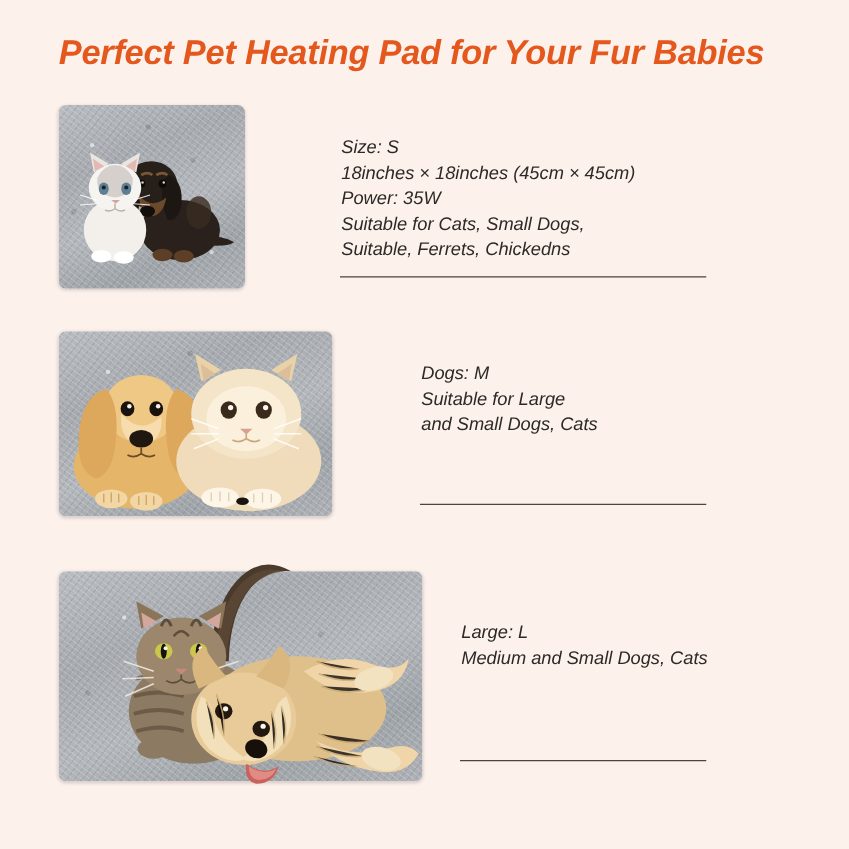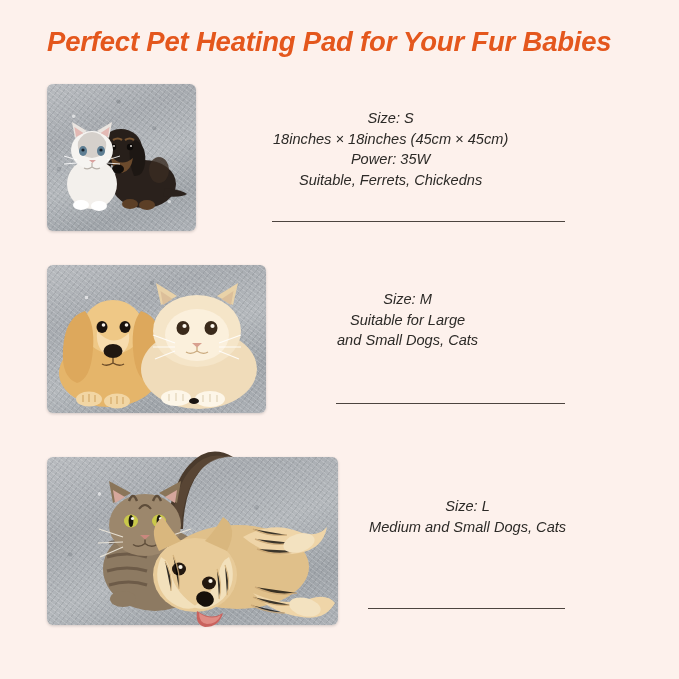--- a/index.html
+++ b/index.html
@@ -28,21 +28,21 @@
 
   
   .spec {
     position:absolute;
     font-style:italic;
     font-size:14.6px;
     line-height:20.6px;
     color:#2c2a27;
     white-space:nowrap;
   }
-  .spec-line { display:block;text-align:center; }
+  .spec-line { display:block; }
 
   .divider {
     position:absolute;
     height:1px;
     background:#4c443f;
     right:0;
   }
 
   
   .photo { position:absolute; }
@@ -127,20 +127,21 @@
           <ellipse cx="52" cy="122" rx="8" ry="5" fill="#ffffff"></ellipse>
         </g>
       </svg>
     </div>
   </div>
 
   <div class="spec" style="left:273px; top:108px;">
     <span class="spec-line">Size: S</span>
     <span class="spec-line">18inches × 18inches (45cm × 45cm)</span>
     <span class="spec-line">Power: 35W</span>
+    <span class="spec-line">Suitable for Cats, Small Dogs,</span>
     <span class="spec-line">Suitable, Ferrets, Chickedns</span>
   </div>
   <div class="divider" style="left:272px; top:221px;"></div>
 
   <div class="photo" style="left:47px; top:265px; width:219px; height:148px;">
     <div class="pad" style="left:0; top:0; width:219px; height:148px;"></div>
     <div class="animals">
       <svg width="219" height="148" viewBox="0 0 219 148">
 
         <g>
@@ -184,21 +185,21 @@
           <g stroke="#ded0b2" stroke-width="1.1">
             <path d="M122 129 v7 M129 128 v8 M136 129 v7 M156 130 v7 M163 129 v8 M170 130 v7"></path>
           </g>
           <ellipse cx="147" cy="136" rx="5" ry="3" fill="#1a1410"></ellipse>
         </g>
       </svg>
     </div>
   </div>
 
   <div class="spec" style="left:337px; top:289px;">
-    <span class="spec-line">Size: M</span>
+    <span class="spec-line">Dogs: M</span>
     <span class="spec-line">Suitable for Large</span>
     <span class="spec-line">and Small Dogs, Cats</span>
   </div>
   <div class="divider" style="left:336px; top:403px;"></div>
 
   <div class="photo" style="left:47px; top:457px; width:291px; height:168px;">
     <div class="pad" style="left:0; top:0; width:291px; height:168px;"></div>
     <div class="animals">
       <svg width="291" height="168" viewBox="0 0 291 168" style="top:-40px;">
 
@@ -255,18 +256,18 @@
             <path d="M118 144 q8 14 6 30 M126 138 q8 18 6 34 M170 152 q6 16 2 30 M178 148 q6 16 2 30"></path>
           </g>
           <ellipse cx="252" cy="126" rx="16" ry="9" fill="#f3e2c0" transform="rotate(-16 252 126)"></ellipse>
           <ellipse cx="258" cy="190" rx="16" ry="9" fill="#f3e2c0" transform="rotate(14 258 190)"></ellipse>
         </g>
       </svg>
     </div>
   </div>
 
   <div class="spec" style="left:369px; top:496px;">
-    <span class="spec-line">Size: L</span>
+    <span class="spec-line">Large: L</span>
     <span class="spec-line">Medium and Small Dogs, Cats</span>
   </div>
   <div class="divider" style="left:368px; top:608px;"></div>
 
 </div>
 
 </body></html>

